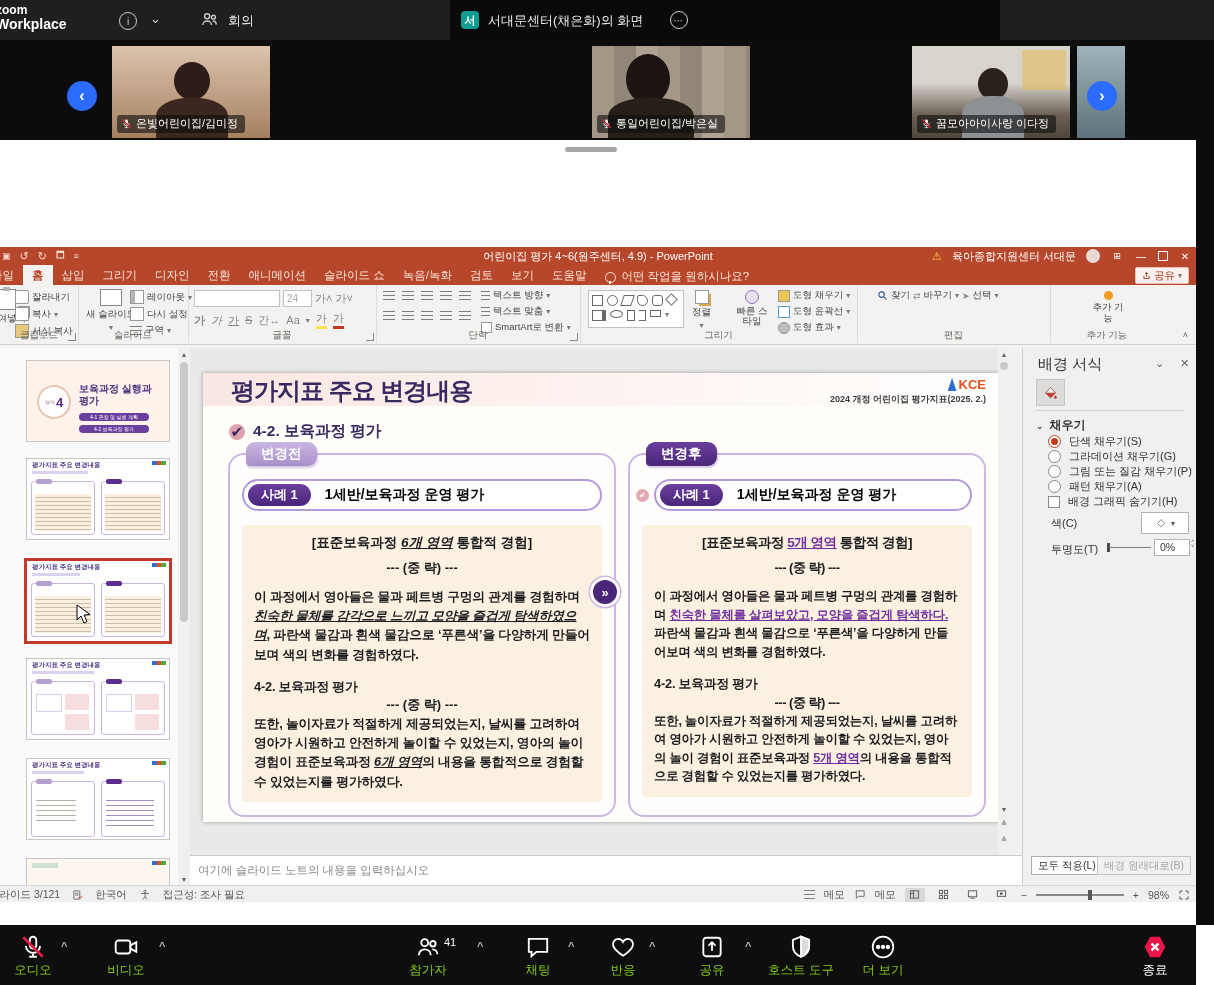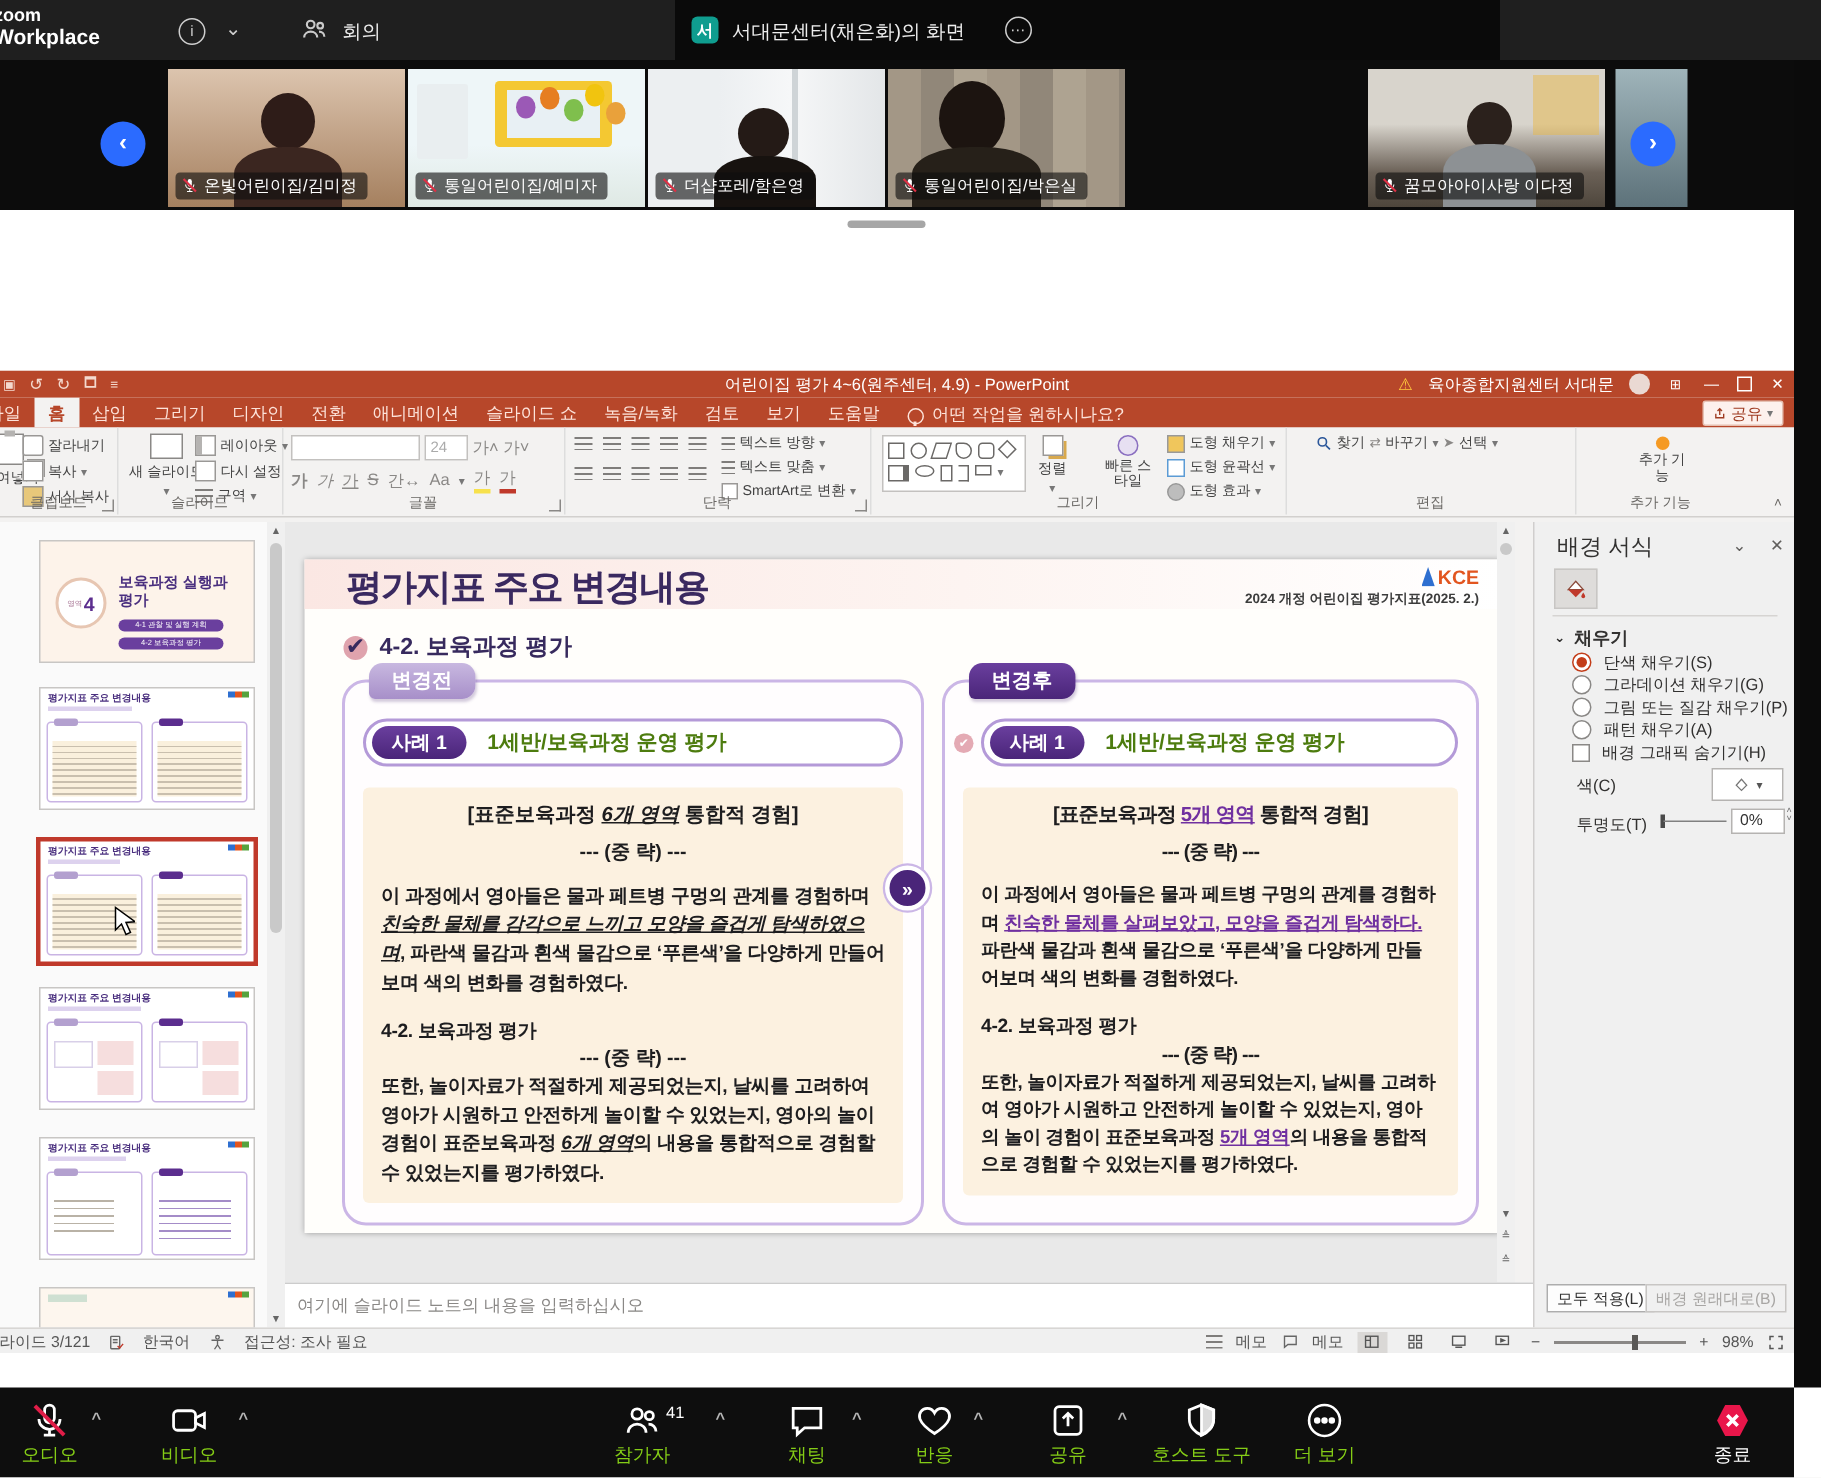--- a/index.html
+++ b/index.html
@@ -104,21 +104,21 @@
   .sl-sec span{font-size:15.5px;font-weight:bold;color:#372a5e;}
   .card{position:absolute;top:80px;height:360px;background:#fffdfe;border:2px solid #cbb6e6;border-radius:16px;}
   .badge{position:absolute;top:-13px;left:16px;padding:3px 15px;border-radius:9px 9px 9px 4px;color:#fff;
          font-size:13.5px;font-weight:bold;box-shadow:1px 2px 2px rgba(80,50,120,.25);}
   .badge.pre{background:linear-gradient(180deg,#c8b8e0,#a78fc9);}
   .badge.post{background:linear-gradient(180deg,#6a3f9e,#4a2579);}
   .case-row{display:flex;align-items:center;gap:5px;margin:24px 12px 0;}
   .case-pill{flex:1;display:flex;align-items:center;border:2px solid #b49ad8;border-radius:999px;height:28px;background:#fff;}
   .case-cap{background:linear-gradient(180deg,#6a3f9e,#4a2579);border-radius:999px;padding:2px 13px;margin-left:4px;
             color:#fff;font-size:13px;font-weight:bold;}
-  .case-t{margin-left:14px;font-size:14px;font-weight:bold;color:#4d7c0f;text-align:right;}
+  .case-t{margin-left:14px;font-size:14px;font-weight:bold;color:#000000;text-align:right;}
   .cream{margin:14px 12px 0;background:#fcf1e0;border-radius:4px;padding:9px 12px 11px;color:#1d1d1f;}
   .cream .hd{text-align:center;font-size:13.5px;font-weight:bold;}
   .cream .dots{text-align:center;font-size:13px;font-weight:bold;margin-top:7px;}
   .cream p{margin:10px 0 0;font-size:12.8px;font-weight:bold;line-height:1.5;letter-spacing:-0.2px;}
   .cream .sub{margin-top:13px;}
   .u-b{text-decoration:underline;font-style:italic;}
   .u-p{text-decoration:underline;color:#7030a0;}
   #gocircle{left:387px;top:204px;width:24px;height:24px;border-radius:50%;background:#4a2579;color:#fff;
             border:3px solid #fff;box-shadow:0 0 0 1.5px #cbb6e6;display:flex;align-items:center;
             justify-content:center;font-size:13px;font-weight:bold;}
@@ -196,52 +196,21 @@
     <div class="pill">
       <svg class="micoff" viewBox="0 0 24 24">
         <rect x="9" y="3" width="6" height="11" rx="3" fill="#fff"></rect>
           <path d="M6 11a6 6 0 0 0 12 0M12 17v4M8 21h8" stroke="#fff" stroke-width="1.6" fill="none"></path>
         <line x1="3" y1="3" x2="21" y2="21" stroke="#e02f44" stroke-width="3"></line>
         </svg>
       <span>온빛어린이집/김미정</span>
     </div>
   </div>
 
-  <div class="vthumb" style="left:272px;background:linear-gradient(180deg,#eef6f8 55%,#dfe9e4);">
-    <div class="abs" style="left:58px;top:8px;width:78px;height:44px;background:#f4c832;border-radius:3px;"></div>
-    <div class="abs" style="left:66px;top:14px;width:62px;height:32px;background:#e8f0f4;"></div>
-    <div class="balloon" style="left:72px;top:18px;background:#9b59b6;"></div>
-    <div class="balloon" style="left:88px;top:12px;background:#e67e22;"></div>
-    <div class="balloon" style="left:104px;top:20px;background:#7fbf4d;"></div>
-    <div class="balloon" style="left:118px;top:10px;background:#f1c40f;"></div>
-    <div class="balloon" style="left:132px;top:22px;background:#e9a13b;"></div>
-    <div class="abs" style="left:6px;top:10px;width:34px;height:50px;background:#e9eef0;border-radius:2px;"></div>
-    <div class="pill">
-      <svg class="micoff" viewBox="0 0 24 24">
-          <rect x="9" y="3" width="6" height="11" rx="3" fill="#fff"></rect>
-          <path d="M6 11a6 6 0 0 0 12 0M12 17v4M8 21h8" stroke="#fff" stroke-width="1.6" fill="none"></path>
-          <line x1="3" y1="3" x2="21" y2="21" stroke="#e02f44" stroke-width="3"></line>
-        </svg>
-      <span>통일어린이집/예미자</span>
-    </div>
-  </div>
-
-  <div class="vthumb" style="left:432px;background:linear-gradient(90deg,#eceff1 30%,#f6f7f8 60%,#e3e6e8);">
-    <div class="abs" style="left:96px;top:0;width:4px;height:92px;background:#cfd4d7;"></div>
-    <div class="head" style="left:60px;top:26px;width:34px;height:34px;background:#241a16;"></div>
-    <div class="shoulders" style="left:44px;top:58px;width:68px;height:34px;background:#17120f;"></div>
-    <div class="pill">
-      <svg class="micoff" viewBox="0 0 24 24">
-          <rect x="9" y="3" width="6" height="11" rx="3" fill="#fff"></rect>
-          <path d="M6 11a6 6 0 0 0 12 0M12 17v4M8 21h8" stroke="#fff" stroke-width="1.6" fill="none"></path>
-          <line x1="3" y1="3" x2="21" y2="21" stroke="#e02f44" stroke-width="3"></line>
-        </svg>
-      <span>더샵포레/함은영</span>
-    </div>
-  </div>
+
 
   <div class="vthumb" style="left:592px;background:repeating-linear-gradient(90deg,#8a7a66 0 22px,#6f6152 22px 44px,#9c8d77 44px 66px);">
     <div class="abs" style="left:0;top:0;width:158px;height:92px;background:rgba(210,205,195,.35);"></div>
     <div class="head" style="left:34px;top:8px;width:44px;height:50px;background:#1c1410;"></div>
     <div class="shoulders" style="left:16px;top:52px;width:86px;height:40px;background:#262019;"></div>
     <div class="pill">
       <svg class="micoff" viewBox="0 0 24 24">
           <rect x="9" y="3" width="6" height="11" rx="3" fill="#fff"></rect>
           <path d="M6 11a6 6 0 0 0 12 0M12 17v4M8 21h8" stroke="#fff" stroke-width="1.6" fill="none"></path>
           <line x1="3" y1="3" x2="21" y2="21" stroke="#e02f44" stroke-width="3"></line>

